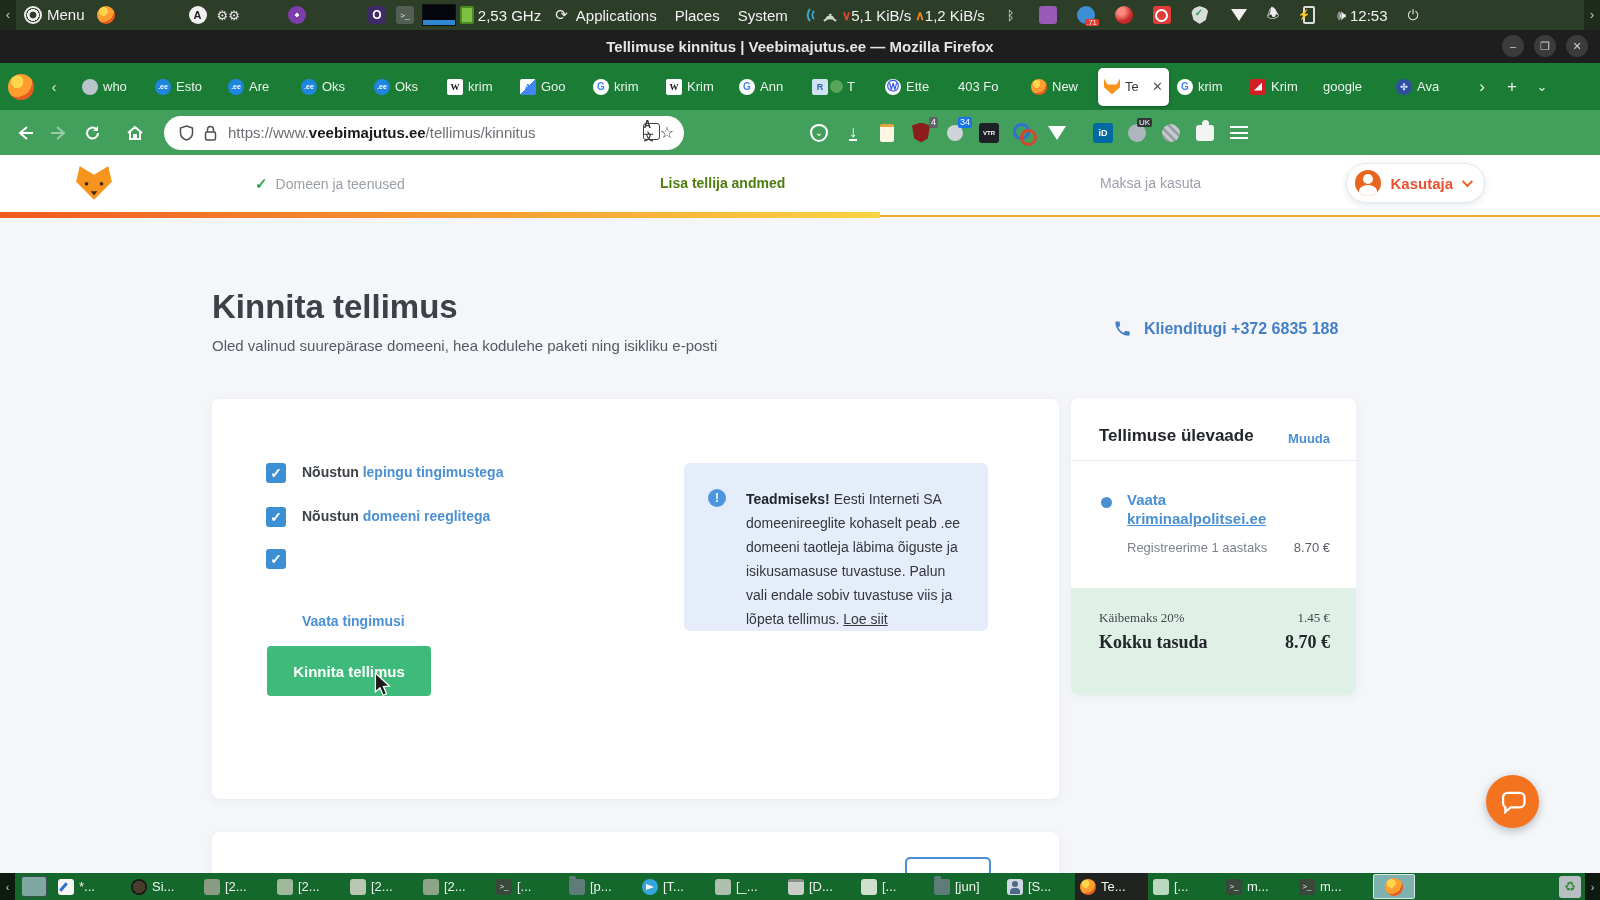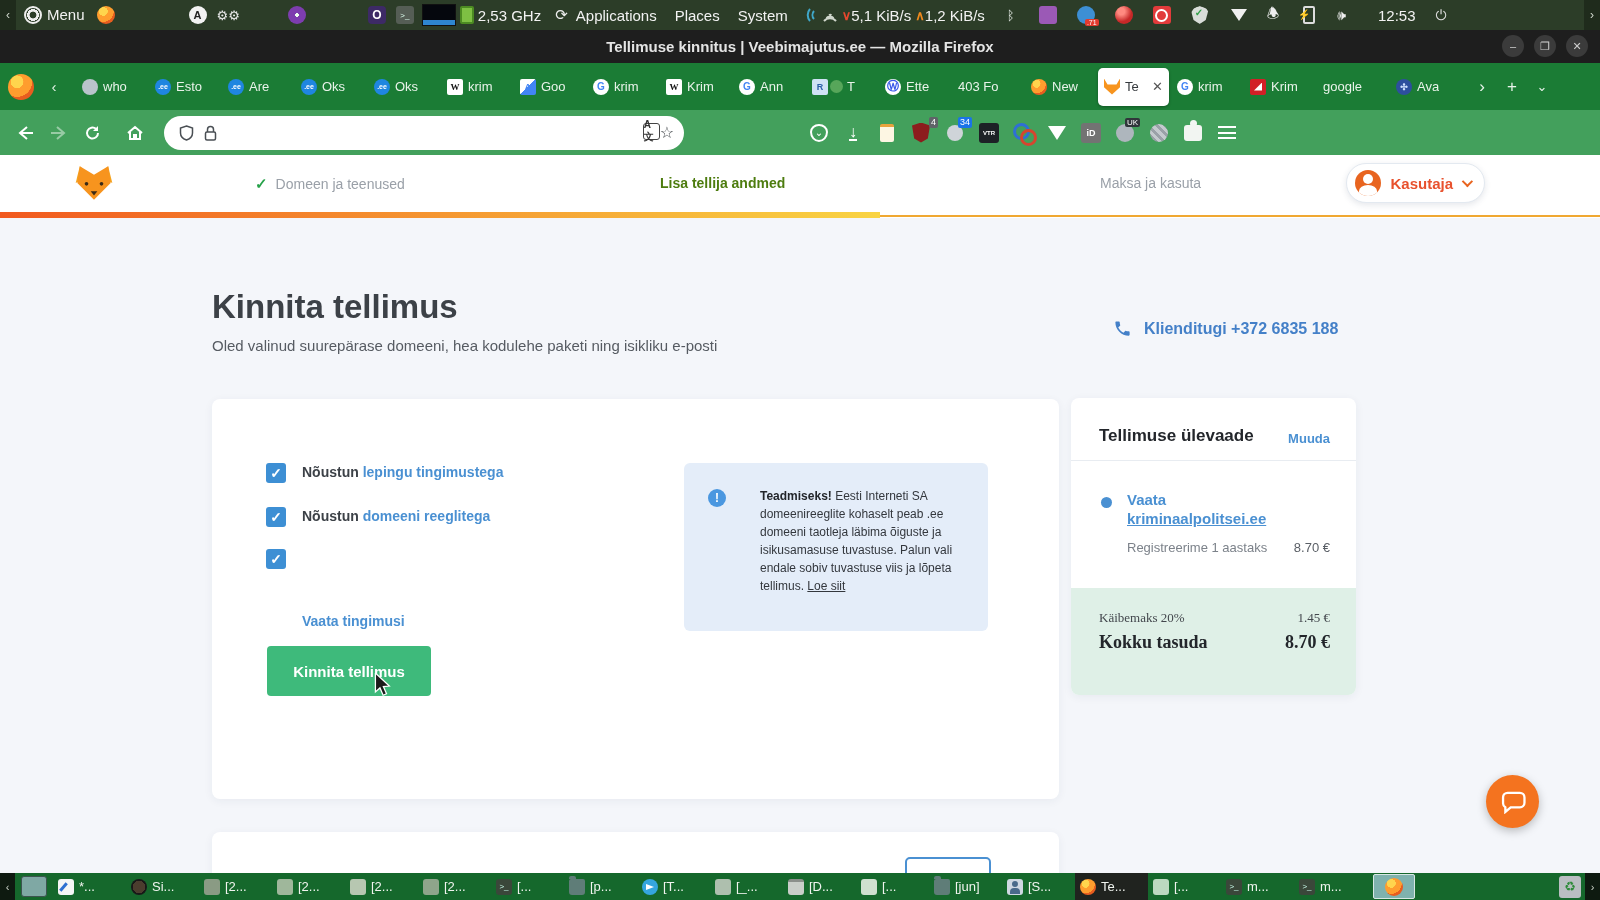--- a/index.html
+++ b/index.html
@@ -100,21 +100,21 @@
   .pocket { width:18px; height:18px; border:2px solid #fff; border-radius:50% 50% 50% 50%/45% 45% 55% 55%; color:#fff; font-size:10px; display:flex; align-items:center; justify-content:center; }
   .dl-arrow { color:#fff; font-size:16px; border-bottom:2px solid #fff; line-height:14px; }
   .note-ico { width:14px; height:18px; background:#fdf6e3; border-top:3px solid #e8a33d; border-radius:2px; }
   .ublock { width:18px; height:20px; background:#8c1d1d; clip-path:polygon(50% 0,100% 15%,88% 80%,50% 100%,12% 80%,0 15%); }
   .wrench { width:16px; height:16px; border-radius:50%; background:#cfd4d9; }
   .vtr { width:20px; height:20px; background:#1d2126; color:#fff; font-size:6px; font-weight:bold; border-radius:3px; display:flex; align-items:center; justify-content:center; }
   .rings { width:20px; height:20px; position:relative; }
   .rings::before,.rings::after { content:""; position:absolute; width:11px; height:11px; border-radius:50%; border:3px solid #2f6fd6; top:0; left:0; }
   .rings::after { border-color:#d6452f; top:6px; left:7px; }
   .dr-tri { width:0; height:0; border-left:9px solid transparent; border-right:9px solid transparent; border-top:14px solid #fff; }
-  .idico { width:20px; height:20px; background:#737373; color:#fff; font-size:9px; font-weight:bold; border-radius:3px; display:flex; align-items:center; justify-content:center; }
+  .idico { width:20px; height:20px; background:#0369a1; color:#fff; font-size:9px; font-weight:bold; border-radius:3px; display:flex; align-items:center; justify-content:center;margin-left:12px; }
   .globe-uk { width:18px; height:18px; border-radius:50%; background:#aeb6bd; position:relative; }
   .globe-uk span { position:absolute; right:-6px; top:-6px; background:#30353a; color:#fff; font-size:8px; padding:0 2px; border-radius:2px; }
   .ball { width:18px; height:18px; border-radius:50%; background:repeating-linear-gradient(45deg,#c4c9ce 0 3px,#9aa1a8 3px 6px); }
   .puzzle { width:18px; height:16px; background:#f2f5f2; border-radius:3px; position:relative; }
   .puzzle::before { content:""; position:absolute; top:-5px; left:6px; width:7px; height:7px; border-radius:50%; background:#f2f5f2; }
   .hamburger { width:18px; height:13px; border-top:2px solid #fff; border-bottom:2px solid #fff; position:relative; }
   .hamburger::before { content:""; position:absolute; top:4px; left:0; width:18px; height:2px; background:#fff; }
 
   
   .content { position:absolute; left:0; top:155px; width:1600px; height:718px; background:#f4f6fa; overflow:hidden; }
@@ -139,21 +139,21 @@
 
   .main-card { position:absolute; left:212px; top:244px; width:847px; height:400px; background:#fff; border-radius:8px; box-shadow:0 2px 10px rgba(30,50,90,.06); }
   .chk-row { position:absolute; left:54px; display:flex; gap:16px; }
   .checkbox { width:20px; height:20px; background:#3d8fd4; border-radius:3px; color:#fff; font-size:14px; font-weight:bold; display:flex; align-items:center; justify-content:center; flex:none; }
   .chk-label { font-size:14px; font-weight:bold; color:#3c4147; line-height:1.32; }
   .chk-label .lnk { color:#4a90d2; }
   .lnk { color:#4a90d2; font-weight:bold; font-size:14px; text-decoration:none; }
   .vaata { position:absolute; left:90px; top:214px; }
   .infobox { position:absolute; left:472px; top:64px; width:304px; height:168px; background:#e4edf9; border-radius:6px; }
   .info-ico { position:absolute; left:24px; top:26px; width:18px; height:18px; border-radius:50%; background:#4a97e0; color:#fff; font-size:12px; font-weight:bold; display:flex; align-items:center; justify-content:center; }
-  .info-text { position:absolute; left:76px; top:24px; width:222px; font-size:12px; line-height:18px; color:#33373d; }
+  .info-text { position:absolute; left:62px; top:24px; width:222px; font-size:14px; line-height:24px; color:#33373d; }
   .info-text b { color:#23262b; }
   .info-text a { color:#33373d; }
   .confirm-btn { position:absolute; left:55px; top:247px; width:164px; height:50px; background:#3eba7b; border:none; border-radius:4px; color:#fff; font-size:15px; font-weight:bold; font-family:"Liberation Sans",sans-serif; }
 
   .side-card { position:absolute; left:1071px; top:243px; width:285px; height:297px; background:#fff; border-radius:8px; box-shadow:0 2px 10px rgba(30,50,90,.06); overflow:hidden; }
   .sc-title { position:absolute; left:28px; top:28px; font-size:17px; font-weight:bold; color:#23262b; }
   .sc-edit { position:absolute; right:26px; top:33px; font-size:13px; }
   .sc-divider { position:absolute; left:0; top:62px; width:285px; height:1px; background:#e8ecf1; }
   .sc-dot { position:absolute; left:30px; top:99px; width:11px; height:11px; border-radius:50%; background:#4a90d2; }
   .sc-domain { position:absolute; left:56px; top:92px; font-size:15px; font-weight:bold; color:#4a90d2; line-height:19px; }
@@ -245,21 +245,21 @@
   <span class="ico-bt" style="margin-left:22px">ᛒ</span>
   <span class="tp-icon ico-pmix" style="margin-left:24px"></span>
   <span class="tp-icon ico-blue-badge" data-badge=".71" style="margin-left:20px"></span>
   <span class="tp-icon ico-redball" style="margin-left:20px"></span>
   <span class="tp-icon ico-redsq" style="margin-left:20px"></span>
   <span class="tp-icon ico-shield" style="margin-left:20px"></span>
   <span class="ico-tri" style="margin-left:22px"></span>
   <span class="ico-bell" style="margin-left:20px">🕭</span>
   <span class="ico-batt" style="margin-left:24px"></span>
   <span class="ico-spk" style="margin-left:22px">🕪</span>
-  <span class="tp-label" style="margin-left:32px">12:53</span>
+  <span class="tp-label" style="margin-left:4px">12:53</span>
   <span class="ico-pwr" style="margin-left:20px">⏻</span>
   <div class="tp-edgebtn" style="margin-left:auto">›</div>
 </div>
 
 <div class="titlebar">
   <span class="titlebar-text">Tellimuse kinnitus | Veebimajutus.ee — Mozilla Firefox</span>
   <div class="win-controls">
     <span class="win-btn">–</span>
     <span class="win-btn">❐</span>
     <span class="win-btn">✕</span>
@@ -398,20 +398,21 @@
       <svg width="15" height="16">
           <path d="M7.5 1 L13.5 3 V8 C13.5 11.5 11 13.8 7.5 15 C4 13.8 1.5 11.5 1.5 8 V3 Z" stroke="#4a4f54" stroke-width="1.5" fill="none"></path>
         </svg>
     </span>
     <span class="url-ico">
       <svg width="13" height="16">
           <rect x="1.5" y="7" width="10" height="8" rx="1.5" stroke="#4a4f54" stroke-width="1.5" fill="none"></rect>
           <path d="M3.5 7 V4.5 a3 3 0 0 1 6 0 V7" stroke="#4a4f54" stroke-width="1.5" fill="none"></path>
         </svg>
     </span>
+    <span class="url-text"><span class="seg-dim">https://www.</span><span class="seg-host">veebimajutus.ee</span><span class="seg-dim">/tellimus/kinnitus</span></span>
     <span class="url-right">
       <span class="trans-ico">A文</span>
       <span class="star-ico">☆</span>
     </span>
   </div>
   <div class="ext-icons">
     <span class="ext">
         <span class="pocket">⌄</span>
       </span>
     <span class="ext">

